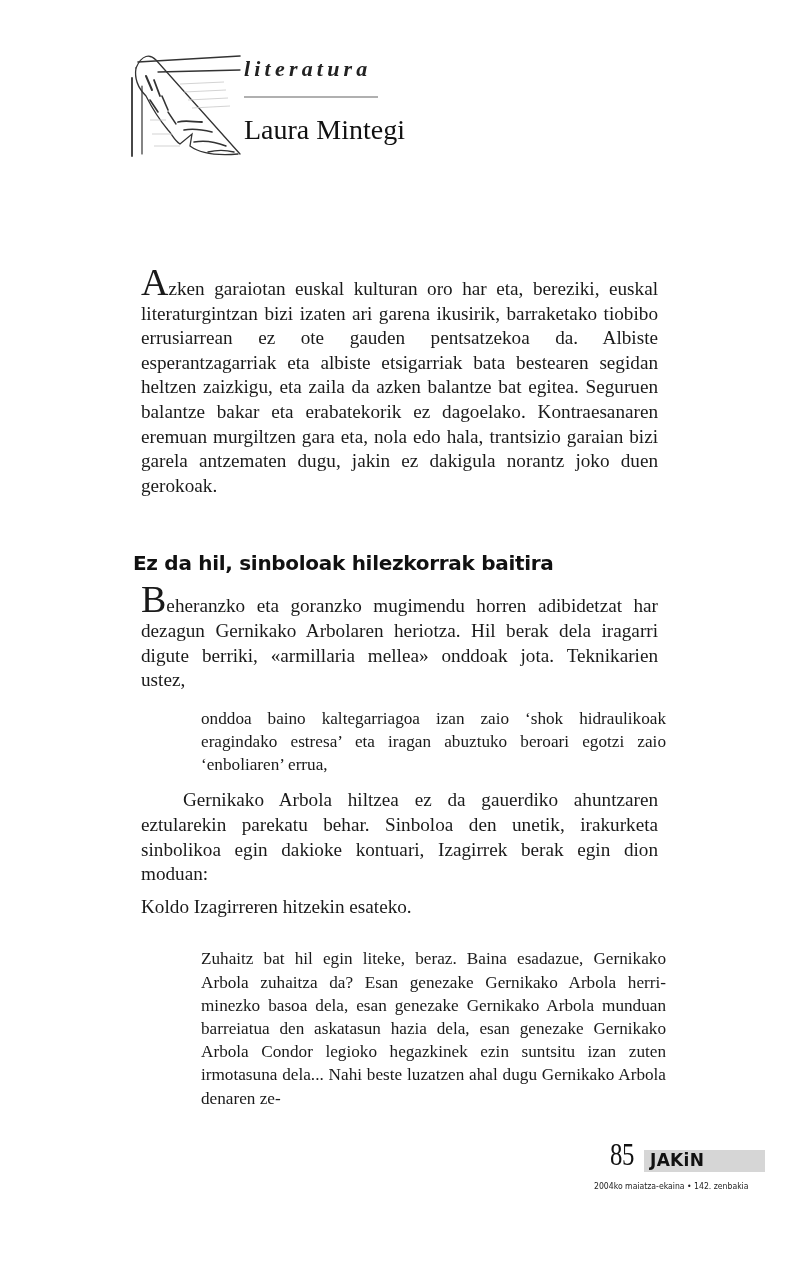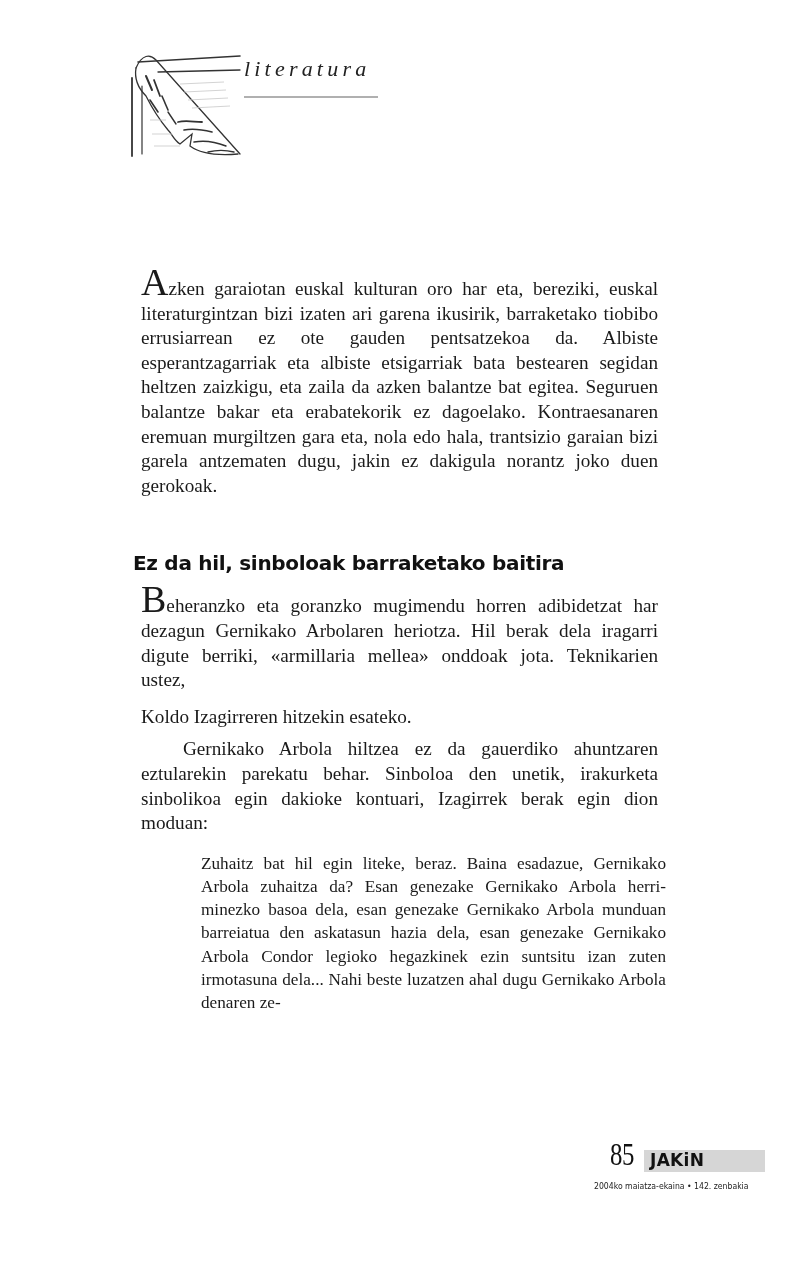--- a/index.html
+++ b/index.html
@@ -2,39 +2,39 @@
 <html><head>
   <meta charset="utf-8">
   <style>
     html, body { margin: 0; padding: 0; background: #ffffff; }
     body { width: 800px; height: 1279px; position: relative; overflow: hidden;
            font-family: "Liberation Serif", "DejaVu Serif", serif; color: #1a1a1a; }
 
     .header { position: absolute; left: 128px; top: 48px; width: 320px; height: 110px; }
     .header .art { position: absolute; left: 0; top: 2px; width: 116px; height: 108px; }
     .header .section-label { position: absolute; left: 116px; top: 8px; font-style: italic;
-           font-size: 22px; letter-spacing: 4.2px; color: #222; }
+           font-size: 22px; letter-spacing: 4.2px; color: #222; font-weight: bold; }
     .header .rule { position: absolute; left: 116px; top: 48px; width: 134px; height: 2px; background: #b0b0b0; }
     .header .author { position: absolute; left: 116px; top: 66px; font-size: 28px; color: #111; }
 
     .content { position: absolute; left: 133px; top: 258px; width: 533px; }
     h2.section-heading { font-family: "DejaVu Sans", "Liberation Sans", sans-serif; font-weight: bold;
            font-size: 20px; margin: 0; letter-spacing: -0.3px; color: #111; }
     p.body { font-size: 19.2px; line-height: 24.6px; margin: 8px; text-align: justify; text-align-last: left; }
     .dropcap { font-size: 38px; line-height: 20px; }
     .indent { text-indent: 42px; }
     blockquote.quote { margin: 0 0 0 68px; font-size: 17.2px; line-height: 23.2px; text-align: justify; color: #1a1a1a; }
 
     #h1 { margin-top: 0; }
     #p1 { margin-top: 14px; }
     #h2 { margin-top: 53px; }
     #p2 { margin-top: 14px; }
     #q1 { margin-top: 14px; }
     #p3 { margin-top: 12px; }
-    #q2 { margin-top: 16px; }
+    #q2 { margin-top: 28px; }
 
     .footer { position: absolute; left: 598px; top: 1144px; width: 172px; }
     .page-number { position: absolute; left: 12px; top: -7px; font-size: 31px; letter-spacing: -0.5px;
            transform: scaleX(0.8); transform-origin: left top; color: #111; }
     .journal-box { position: absolute; left: 46px; top: 6px; width: 121px; height: 22px; background: #d6d6d6; text-decoration: underline; }
     .journal-name { position: absolute; left: 6px; top: 0px; font-family: "DejaVu Sans", "Liberation Sans", sans-serif;
            font-size: 17px; font-weight: bold; color: #111; letter-spacing: 0.3px; }
     .issue-info { position: absolute; left: -4px; top: 37px; white-space: nowrap; font-family: "DejaVu Sans", "Liberation Sans", sans-serif;
            font-size: 9px; color: #222; transform: scaleX(0.86); transform-origin: left top; }
   </style>
@@ -65,32 +65,34 @@
         <path d="M56 42 L98 40"></path>
         <path d="M60 50 L100 48"></path>
       <path d="M64 58 L102 56"></path>
         <path d="M22 70 L38 70"></path>
         <path d="M24 84 L44 84"></path>
       <path d="M26 96 L52 96"></path>
     </g>
   </svg>
   <span class="section-label">literatura</span>
   <div class="rule"></div>
+  <span class="author">Laura Mintegi</span>
 </div>
 
 <div class="content">
   <p id="p1" class="body"><span class="dropcap">A</span><span>zken garaiotan euskal kulturan oro har eta, bereziki, euskal literaturgintzan bizi izaten ari garena ikusirik, barraketako tiobibo errusiarrean ez ote gauden pentsatzekoa da. Albiste esperantzagarriak eta albiste etsigarriak bata bestearen segidan heltzen zaizkigu, eta zaila da azken balantze bat egitea. Seguruen balantze bakar eta erabatekorik ez dagoelako. Kontraesanaren eremuan murgiltzen gara eta, nola edo hala, trantsizio garaian bizi garela antzematen dugu, jakin ez dakigula norantz joko duen gerokoak.</span></p>
 
-  <h2 id="h2" class="section-heading">Ez da hil, sinboloak barraketako baitira</h2>
+  <h2 id="h2" class="section-heading">Ez da hil, sinboloak hilezkorrak baitira</h2>
   <p id="p2" class="body"><span class="dropcap">B</span><span>eheranzko eta goranzko mugimendu horren adibidetzat har dezagun Gernikako Arbolaren heriotza. Hil berak dela iragarri digute berriki, «armillaria mellea» onddoak jota. Teknikarien ustez,</span></p>
 
+  <blockquote id="q1" class="quote">onddoa baino kaltegarriagoa izan zaio ‘shok hidraulikoak eragindako estresa’ eta iragan abuztuko beroari egotzi zaio ‘enboliaren’ errua,</blockquote>
 
   <div id="p3">
+    <p class="body indent">Gernikako Arbola hiltzea ez da gauerdiko ahuntzaren eztularekin parekatu behar. Sinboloa den unetik, irakurketa sinbolikoa egin dakioke kontuari, Izagirrek berak egin dion moduan:</p>
     <p class="body">Koldo Izagirreren hitzekin esateko.</p>
-    <p class="body indent">Gernikako Arbola hiltzea ez da gauerdiko ahuntzaren eztularekin parekatu behar. Sinboloa den unetik, irakurketa sinbolikoa egin dakioke kontuari, Izagirrek berak egin dion moduan:</p>
   </div>
 
   <blockquote id="q2" class="quote">Zuhaitz bat hil egin liteke, beraz. Baina esadazue, Gernikako Arbola zuhaitza da? Esan genezake Gernikako Arbola herri-minezko basoa dela, esan genezake Gernikako Arbola munduan barreiatua den askatasun hazia dela, esan genezake Gernikako Arbola Condor legioko hegazkinek ezin suntsitu izan zuten irmotasuna dela... Nahi beste luzatzen ahal dugu Gernikako Arbola denaren ze-</blockquote>
 </div>
 
 <div class="footer">
   <span class="page-number">85</span>
   <div class="journal-box">
     <span class="journal-name">JAKiN</span>
   </div>

